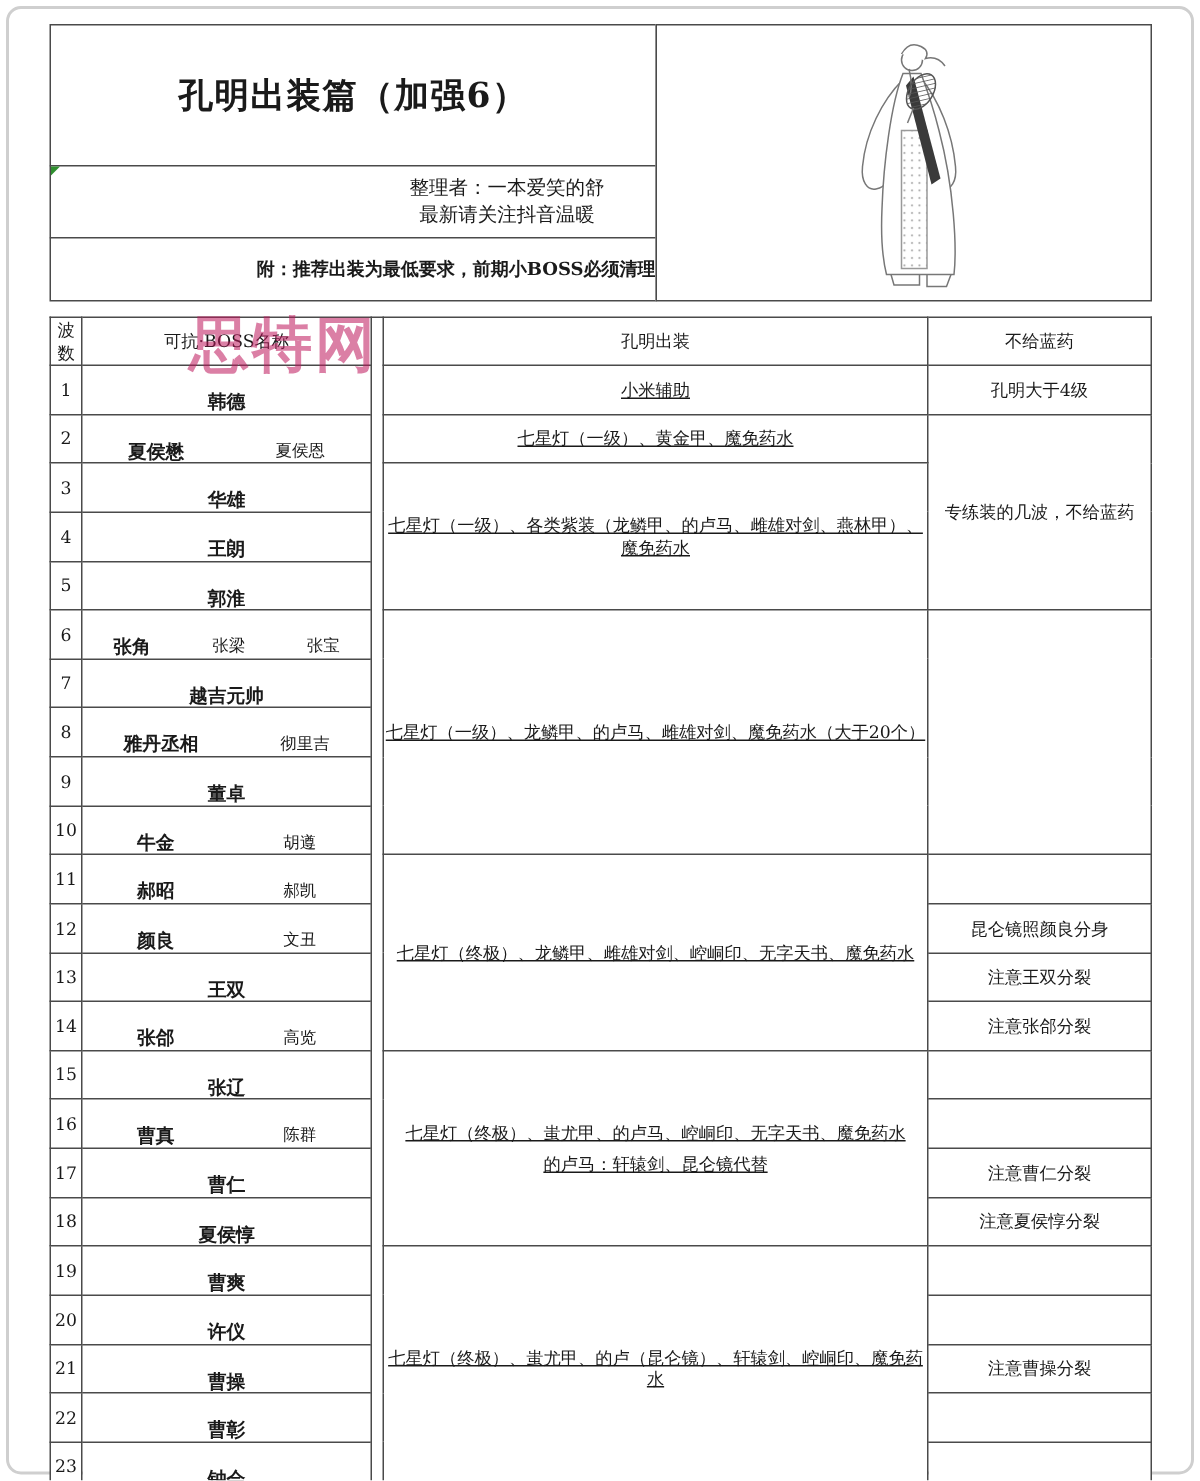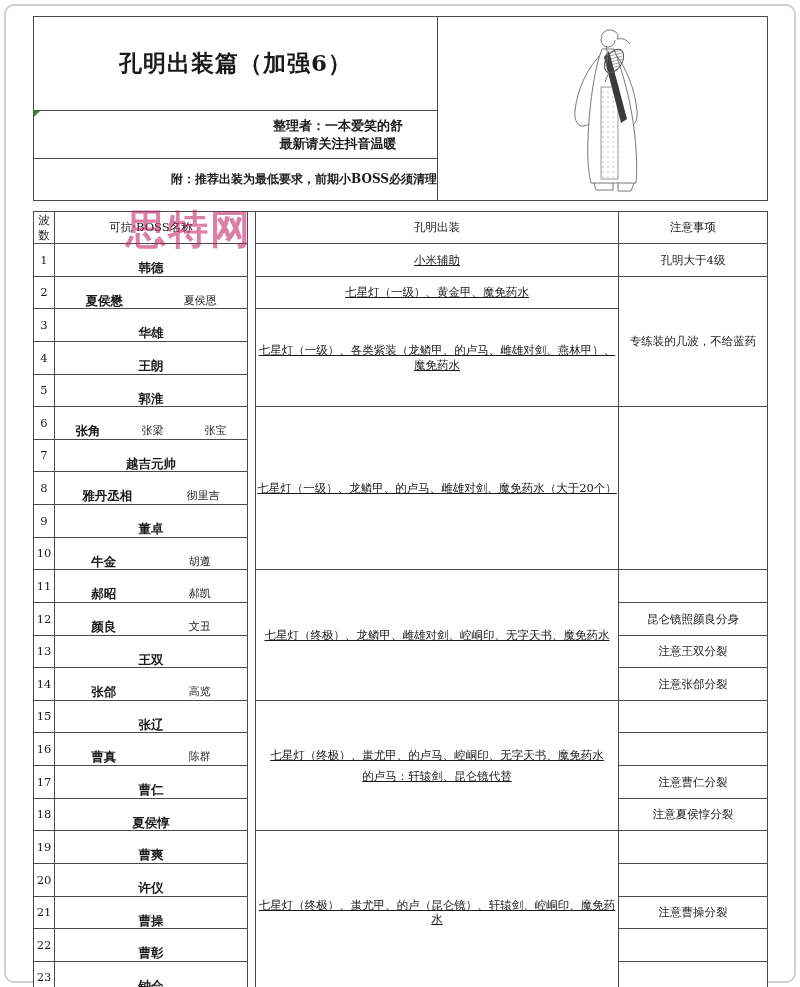--- a/index.html
+++ b/index.html
@@ -6,21 +6,21 @@
   #page{position:relative;width:800px;height:987px;background:#fff;overflow:hidden;
         font-family:"DejaVu Serif","Liberation Serif",serif;color:#1a1a1a;}
   
   .frame{position:absolute;left:4px;top:4px;right:4px;bottom:4px;border:2px solid #cfcfcf;border-radius:10px;pointer-events:none;}
 
   
   .hdr-box{position:absolute;border:1px solid #4a4a4a;background:#fff;box-sizing:border-box;justify-content:flex-end;}
   #title-box{left:33px;top:16px;width:405px;height:95px;display:flex;align-items:center;justify-content:center;}
   #title-box .t{font-size:23px;font-weight:bold;letter-spacing:1px;}
   #organizer-box{left:33px;top:110px;width:405px;height:49px;display:flex;align-items:center;justify-content:flex-end;padding-right:34px;}
-  #organizer-box .t{font-size:13px;font-weight:bold;text-align:center;line-height:1.35;}
+  #organizer-box .t{font-size:13px;font-weight:normal;text-align:center;line-height:1.35;}
   #note-box{left:33px;top:158px;width:405px;height:43px;display:flex;align-items:center;padding-left:4px;}
   #note-box .t{font-size:12px;font-weight:bold;}
   #portrait-box{left:437px;top:16px;width:331px;height:185px;}
   #portrait-box svg{position:absolute;left:118px;top:8px;}
 
   
   .green-tri{position:absolute;left:34px;top:111px;width:0;height:0;
              border-top:6px solid #2f8f2f;border-right:6px solid transparent;}
 
   
@@ -108,21 +108,21 @@
         <col style="width:8px">
         <col style="width:363px">
         <col style="width:149px">
       </colgroup>
     <tbody>
         <tr class="hdr">
       <td>波数</td>
       <td>可抗·BOSS名称</td>
       <td class="spacer" rowspan="26"></td>
       <td>孔明出装</td>
-      <td>注意事项</td>
+      <td>不给蓝药</td>
     </tr>
 
     <tr class="r">
       <td class="wave">1</td>
       <td class="boss">
             <div class="names">
               <span class="n1">韩德</span>
             </div>
           </td>
       <td class="equip">小米辅助</td>

